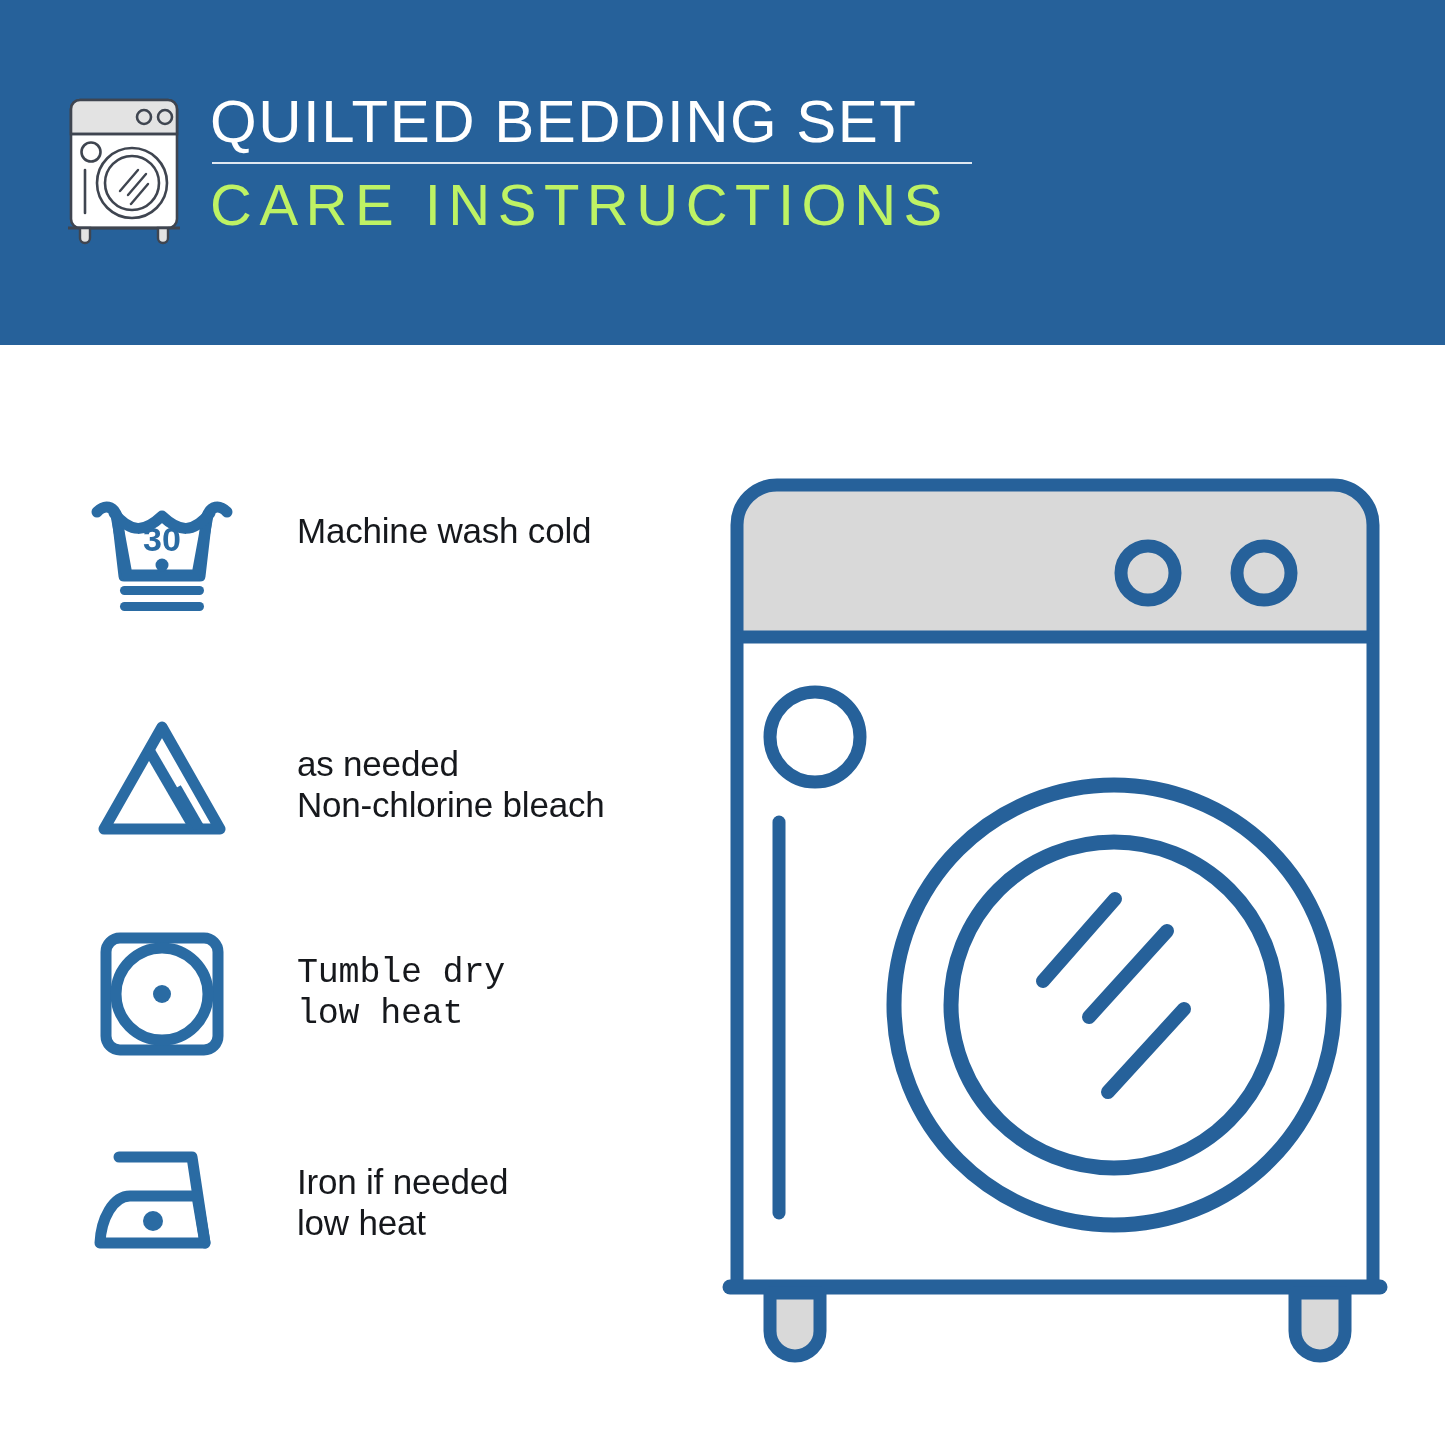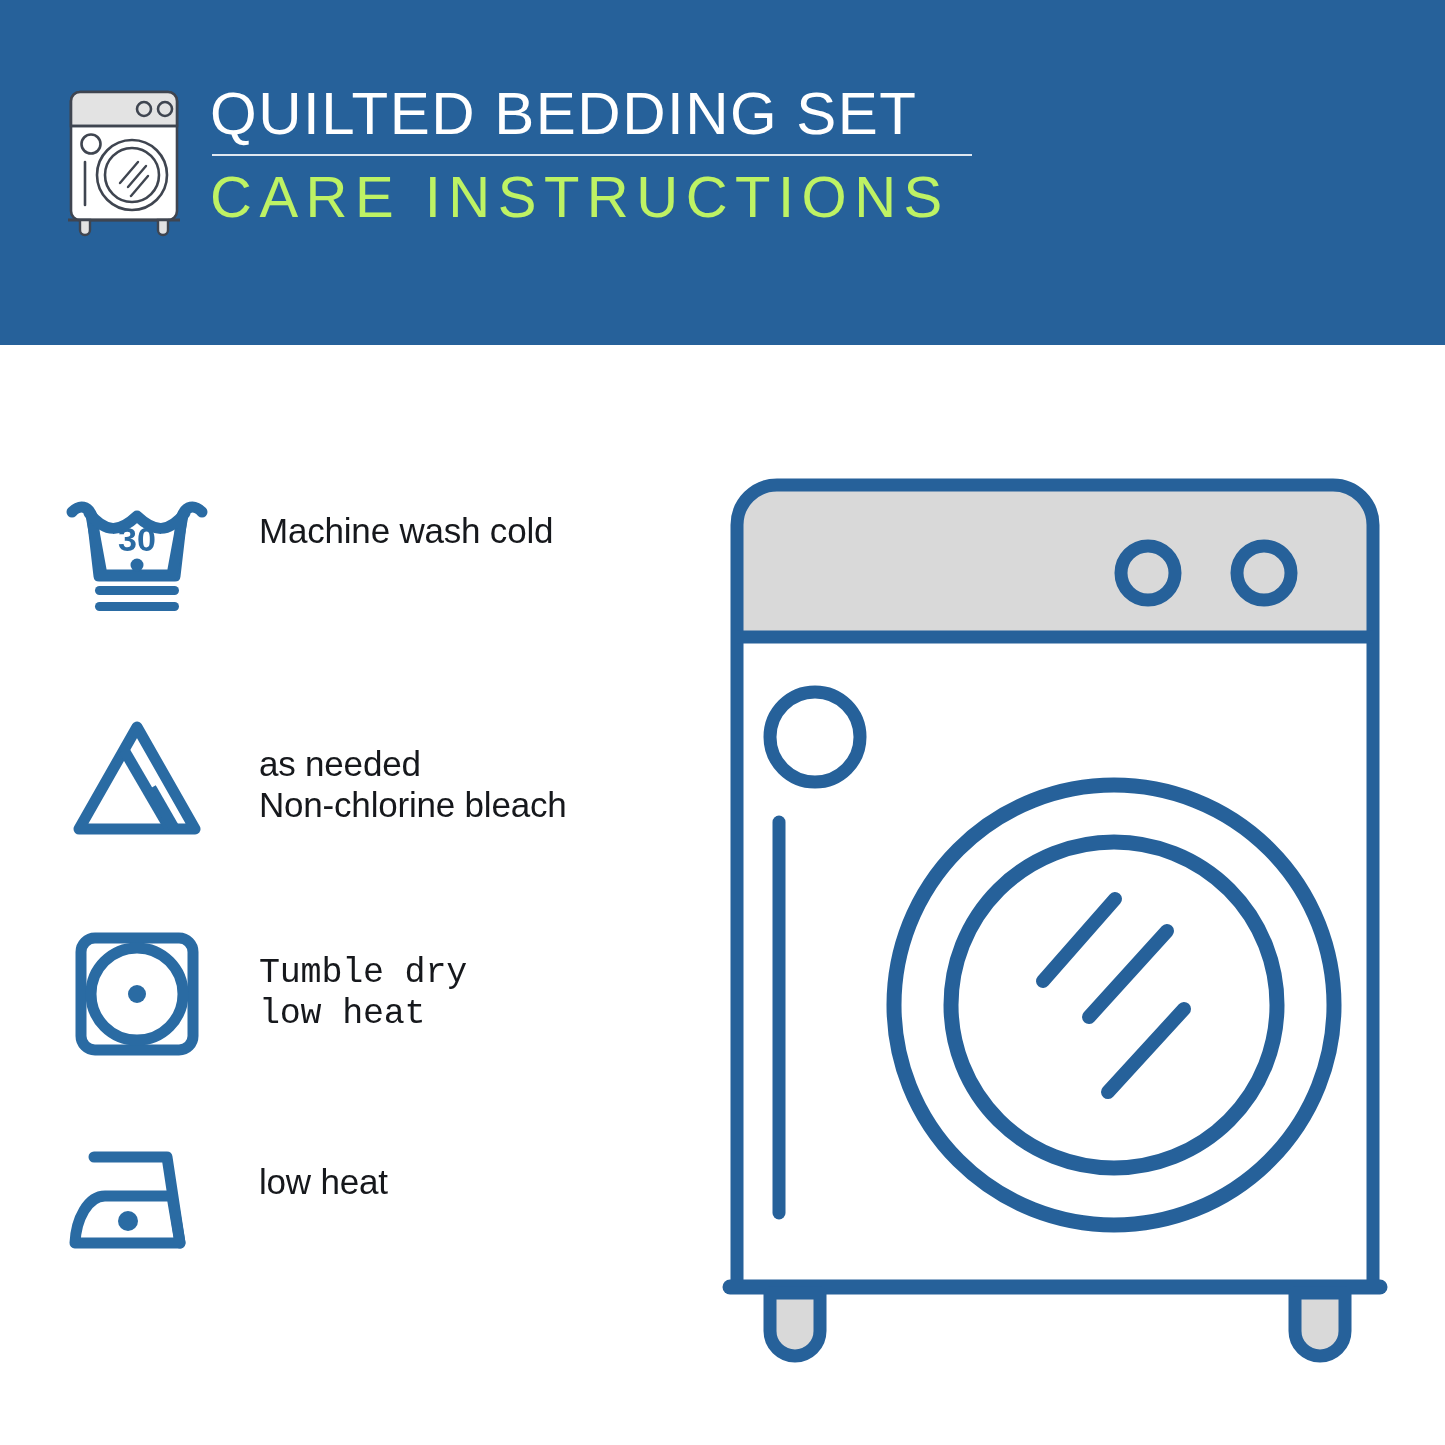--- a/index.html
+++ b/index.html
@@ -23,21 +23,21 @@
     position: absolute;
     left: 0;
     top: 0;
     width: 1445px;
     height: 345px;
     background: #26619a;
   }
   #header-inner {
     position: absolute;
     left: 62px;
-    top: 80px;
+    top: 88px;
     width: 940px;
     height: 162px;
   }
   #header-logo {
     position: absolute;
     left: 0;
     top: 6px;
     width: 124px;
     height: 152px;
   }
@@ -87,36 +87,36 @@
   .care-row.r0 { top: 20px; }
   .care-row.r1 { top: 245px; }
   .care-row.r2 { top: 455px; }
   .care-row.r3 { top: 665px; }
 
   .care-icon {
     width: 175px;
     flex: 0 0 175px;
     display: flex;
     align-items: center;
-    justify-content: flex-start;
+    justify-content: flex-end;
   }
   .care-row.r0 .care-icon { padding-top: 6px; }
   .care-row.r1 .care-icon { padding-top: 2px; }
   .care-row.r2 .care-icon { padding-top: 2px; }
   .care-row.r3 .care-icon { padding-top: 4px; }
 
   .care-text {
     flex: 1 1 auto;
     padding-left: 22px;
     color: #16181c;
     font-size: 35px;
     line-height: 41px;
     letter-spacing: -0.2px;
   }
-  .care-text .ln { display: block; white-space: nowrap; }
+  .care-text .ln { display: block; white-space: nowrap; margin-left: 38px; }
   .care-row.r0 .care-text { padding-top: 20px; }
   .care-row.r1 .care-text { padding-top: 28px; }
   .care-row.r2 .care-text { padding-top: 28px; font-family: Liberation Mono, monospace; }
   .care-row.r3 .care-text { padding-top: 26px; }
 
   
   #washer-illustration {
     position: absolute;
     left: 715px;
     top: 465px;
@@ -227,20 +227,21 @@
       <div class="care-icon">
         <svg viewBox="0 0 150 122" width="150" height="122" aria-hidden="true">
 
           <path d="M32 18 L105 18 L118 104" fill="none" stroke="#2a6ba3" stroke-width="11" stroke-linecap="round" stroke-linejoin="round"></path>
 
           <path d="M110 57 L43 57 C26 57 14 80 13 104 L118 104 Z" fill="none" stroke="#2a6ba3" stroke-width="11" stroke-linejoin="round" stroke-linecap="round"></path>
           <circle cx="66" cy="82" r="10" fill="#2a6ba3"></circle>
         </svg>
       </div>
       <div class="care-text">
+        <span class="ln">Iron if needed</span>
         <span class="ln">low heat</span>
       </div>
     </div>
 
   </div>
 
   <div id="washer-illustration">
     <svg viewBox="0 0 680 910" width="680" height="910" aria-hidden="true">
 
       <path d="M22 60 A40 40 0 0 1 62 20 L618 20 A40 40 0 0 1 658 60 L658 172 L22 172 Z" fill="#d9d9d9"></path>

